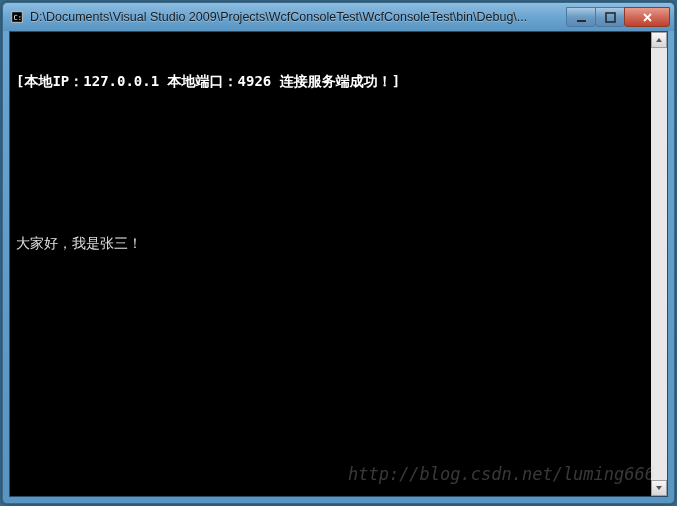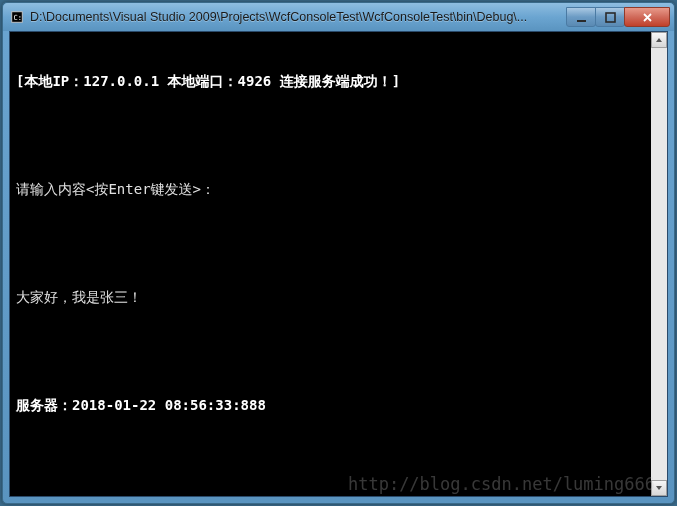--- a/index.html
+++ b/index.html
@@ -89,24 +89,25 @@
     .sb-btn {
       height: 16px;
       background: linear-gradient(to bottom, #f7f7f7, #d7d7d7);
       border: 1px solid #a0a0a0;
       display: flex; align-items: center; justify-content: center;
     }
     .sb-track { flex: 1; background: #e8e8e8; }
     .sb-btn svg { width: 8px; height: 8px; }
     .watermark {
       position: absolute;
-      right: 12px; bottom: 2px;
+      right: 12px; bottom: 12px;
       color: rgba(200,200,200,0.28);
       font-family: "Consolas", monospace;
       font-size: 17px;
+      font-style: italic;
       pointer-events: none;
     }
   </style>
 </head>
 <body>
 
 <div class="window">
   <div class="titlebar">
     <span class="titlebar-icon">
       <svg viewBox="0 0 16 16">
@@ -131,25 +132,23 @@
             <path d="M2 2 L9 9 M9 2 L2 9" stroke="#fff" stroke-width="1.8"></path>
           </svg>
       </div>
     </div>
   </div>
 
   <div class="client-area">
     <div class="console">
       <div class="line"><span class="bold">[本地IP：127.0.0.1 本地端口：4926 连接服务端成功！]</span></div>
       <div class="line"></div>
-      <div class="line"><span>请输入内容&lt;按Enter键发送&gt;：</span></div>
       <div class="line"></div>
       <div class="line"><span>大家好，我是张三！</span></div>
       <div class="line"></div>
-      <div class="line"><span class="bold">服务器：2018-01-22 08:56:33:888</span></div>
       
       
       
       
       
       
       
       
     </div>
     <div class="scrollbar">

